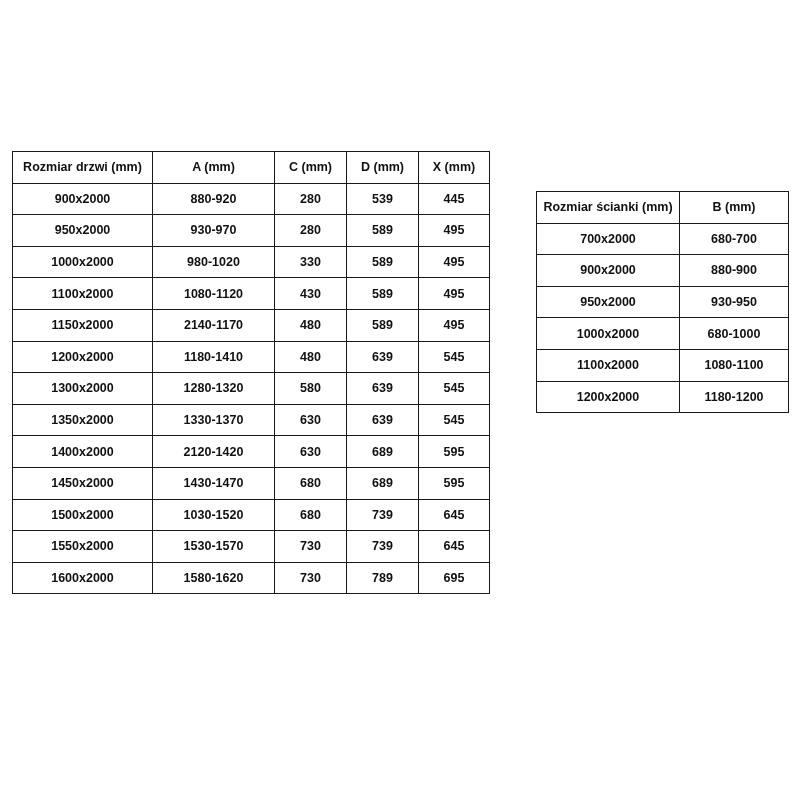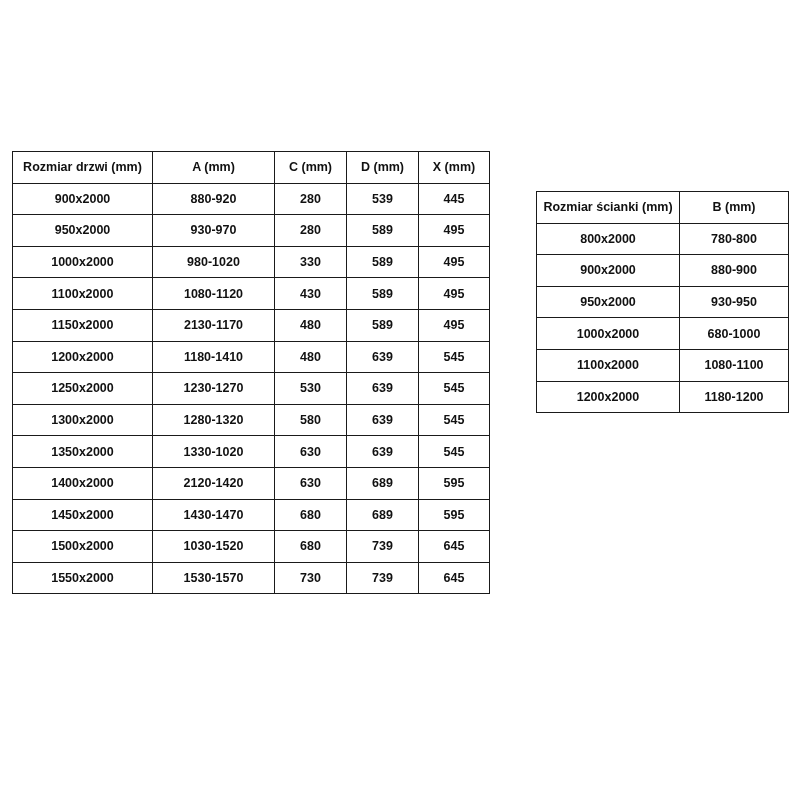--- a/index.html
+++ b/index.html
@@ -113,49 +113,42 @@
       </tr>
       <tr>
         <td>1100x2000</td>
         <td>1080-1120</td>
         <td>430</td>
         <td>589</td>
         <td>495</td>
       </tr>
       <tr>
         <td>1150x2000</td>
-        <td>2130-1170</td>
+        <td>2140-1170</td>
         <td>480</td>
         <td>589</td>
         <td>495</td>
       </tr>
       <tr>
         <td>1200x2000</td>
         <td>1180-1410</td>
         <td>480</td>
         <td>639</td>
         <td>545</td>
       </tr>
       <tr>
-        <td>1250x2000</td>
-        <td>1230-1270</td>
-        <td>530</td>
-        <td>639</td>
-        <td>545</td>
-      </tr>
-      <tr>
         <td>1300x2000</td>
         <td>1280-1320</td>
         <td>580</td>
         <td>639</td>
         <td>545</td>
       </tr>
       <tr>
         <td>1350x2000</td>
-        <td>1330-1020</td>
+        <td>1330-1370</td>
         <td>630</td>
         <td>639</td>
         <td>545</td>
       </tr>
       <tr>
         <td>1400x2000</td>
         <td>2120-1420</td>
         <td>630</td>
         <td>689</td>
         <td>595</td>
@@ -173,39 +166,46 @@
         <td>680</td>
         <td>739</td>
         <td>645</td>
       </tr>
       <tr>
         <td>1550x2000</td>
         <td>1530-1570</td>
         <td>730</td>
         <td>739</td>
         <td>645</td>
+      </tr>
+      <tr>
+        <td>1600x2000</td>
+        <td>1580-1620</td>
+        <td>730</td>
+        <td>789</td>
+        <td>695</td>
       </tr>
     </tbody>
   </table>
 
   <table class="spec" id="wall-table">
     <colgroup>
       <col class="c-size">
         <col class="c-b">
     </colgroup>
     <thead>
       <tr>
         <th>Rozmiar ścianki (mm)</th>
         <th>B (mm)</th>
       </tr>
     </thead>
     <tbody>
       <tr>
-        <td>800x2000</td>
-        <td>780-800</td>
+        <td>700x2000</td>
+        <td>680-700</td>
       </tr>
       <tr>
         <td>900x2000</td>
         <td>880-900</td>
       </tr>
       <tr>
         <td>950x2000</td>
         <td>930-950</td>
       </tr>
       <tr>

